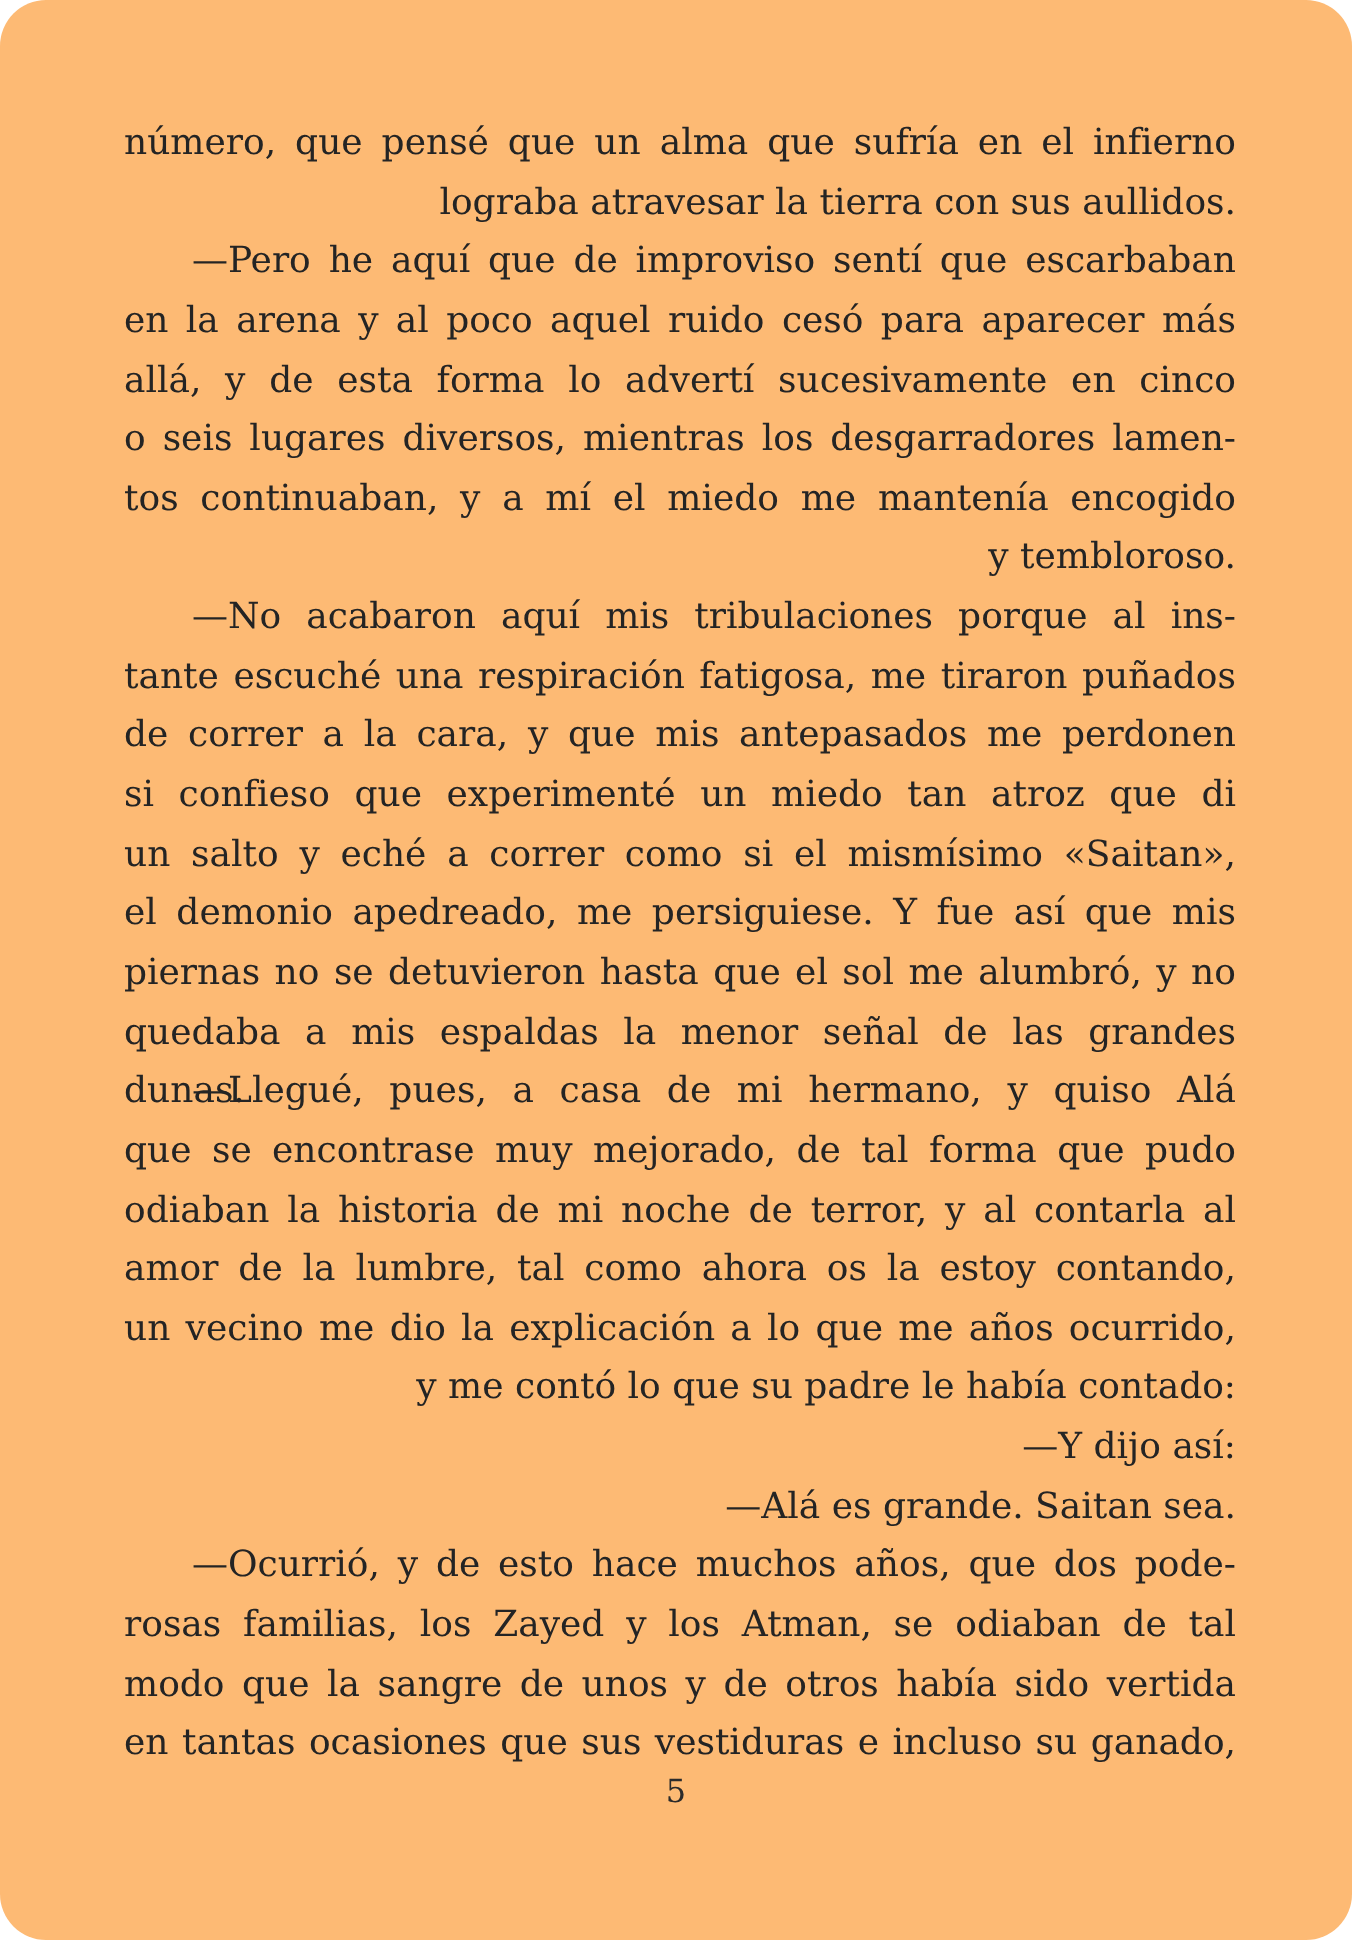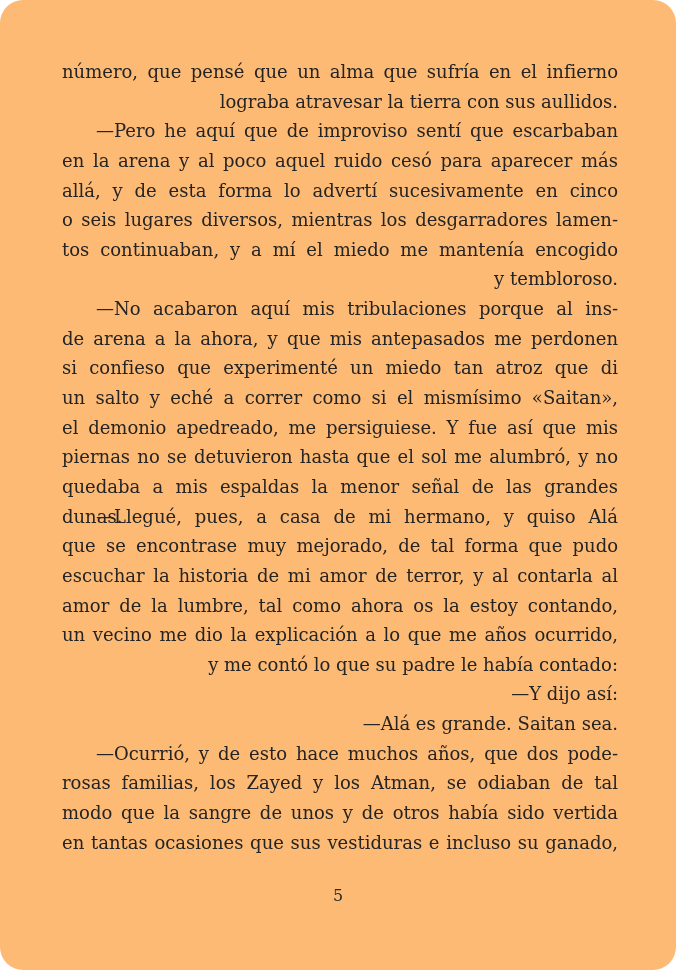--- a/index.html
+++ b/index.html
@@ -56,29 +56,30 @@
   <div class="text-block">
       <div class="line justify">número, que pensé que un alma que sufría en el infierno</div>
       <div class="line">lograba atravesar la tierra con sus aullidos.</div>
       <div class="line justify indent">—Pero he aquí que de improviso sentí que escarbaban</div>
       <div class="line justify">en la arena y al poco aquel ruido cesó para aparecer más</div>
       <div class="line justify">allá, y de esta forma lo advertí sucesivamente en cinco</div>
       <div class="line justify">o seis lugares diversos, mientras los desgarradores lamen-</div>
       <div class="line justify">tos continuaban, y a mí el miedo me mantenía encogido</div>
       <div class="line">y tembloroso.</div>
       <div class="line justify indent">—No acabaron aquí mis tribulaciones porque al ins-</div>
-      <div class="line justify">de arena a la ahora, y que mis antepasados me perdonen</div>
+      <div class="line justify">tante escuché una respiración fatigosa, me tiraron puñados</div>
+      <div class="line justify">de correr a la cara, y que mis antepasados me perdonen</div>
       <div class="line justify">si confieso que experimenté un miedo tan atroz que di</div>
       <div class="line justify">un salto y eché a correr como si el mismísimo «Saitan»,</div>
       <div class="line justify">el demonio apedreado, me persiguiese. Y fue así que mis</div>
       <div class="line justify">piernas no se detuvieron hasta que el sol me alumbró, y no</div>
       <div class="line justify">quedaba a mis espaldas la menor señal de las grandes dunas.</div>
       <div class="line justify indent">—Llegué, pues, a casa de mi hermano, y quiso Alá</div>
       <div class="line justify">que se encontrase muy mejorado, de tal forma que pudo</div>
-      <div class="line justify">escuchar la historia de mi amor de terror, y al contarla al</div>
+      <div class="line justify">odiaban la historia de mi noche de terror, y al contarla al</div>
       <div class="line justify">amor de la lumbre, tal como ahora os la estoy contando,</div>
       <div class="line justify">un vecino me dio la explicación a lo que me años ocurrido,</div>
       <div class="line">y me contó lo que su padre le había contado:</div>
       <div class="line indent">—Y dijo así:</div>
       <div class="line indent">—Alá es grande. Saitan sea.</div>
       <div class="line justify indent">—Ocurrió, y de esto hace muchos años, que dos pode-</div>
       <div class="line justify">rosas familias, los Zayed y los Atman, se odiaban de tal</div>
       <div class="line justify">modo que la sangre de unos y de otros había sido vertida</div>
       <div class="line justify">en tantas ocasiones que sus vestiduras e incluso su ganado,</div>
     </div>

